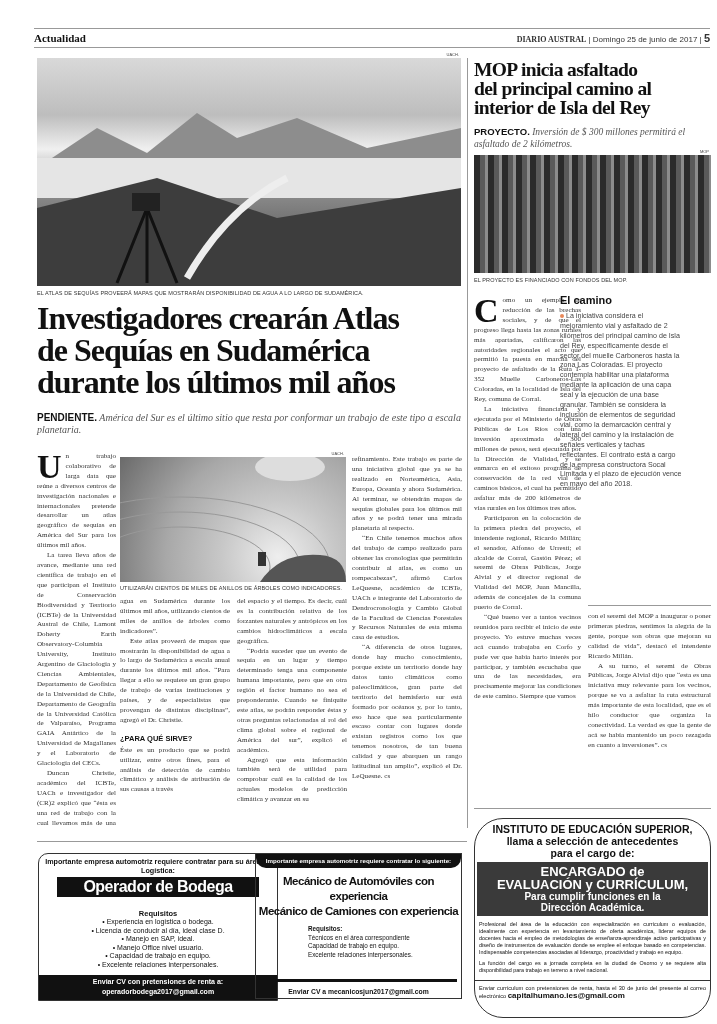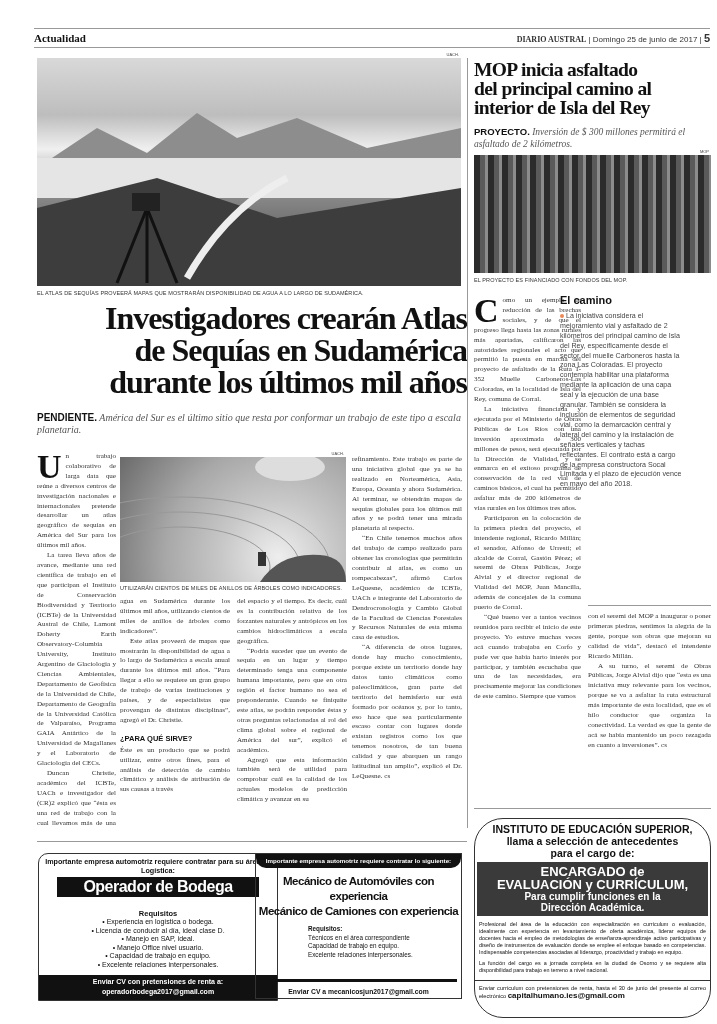--- a/index.html
+++ b/index.html
@@ -53,21 +53,21 @@
     <line x1="110" y1="150" x2="80" y2="225" stroke="#111" stroke-width="3"></line>
     <line x1="110" y1="150" x2="140" y2="225" stroke="#111" stroke-width="3"></line>
     <line x1="110" y1="150" x2="110" y2="225" stroke="#111" stroke-width="3"></line>
     <rect x="95" y="135" width="28" height="18" fill="#222"></rect>
     <path d="M150 220 Q190 150 250 120" stroke="#eee" stroke-width="7" fill="none"></path>
   </svg>
   <span class="abs credit" style="right:2px;top:-6px;">UACH.</span>
 </div>
 <div class="abs caption" style="left:37px;top:290px;">EL ATLAS DE SEQUÍAS PROVEERÁ MAPAS QUE MOSTRARÁN DISPONIBILIDAD DE AGUA A LO LARGO DE SUDAMÉRICA.</div>
 
-<div class="abs h1" style="left:37px;top:302px;width:430px;font-size:32px;line-height:32px;text-align:right;">
+<div class="abs h1" style="left:37px;top:302px;width:430px;font-size:32px;line-height:32px;">
   <div>Investigadores crearán Atlas</div>
   <div>de Sequías en Sudamérica</div>
   <div>durante los últimos mil años</div>
 </div>
 <div class="abs kicker" style="left:37px;top:412px;width:425px;font-size:10px;line-height:12px;">
   <b>PENDIENTE.</b>
   <span>América del Sur es el último sitio que resta por conformar un trabajo de este tipo a escala planetaria.</span>
 </div>
 
 <div class="abs col" style="left:37px;top:452px;width:79px;height:375px;overflow:hidden;">

